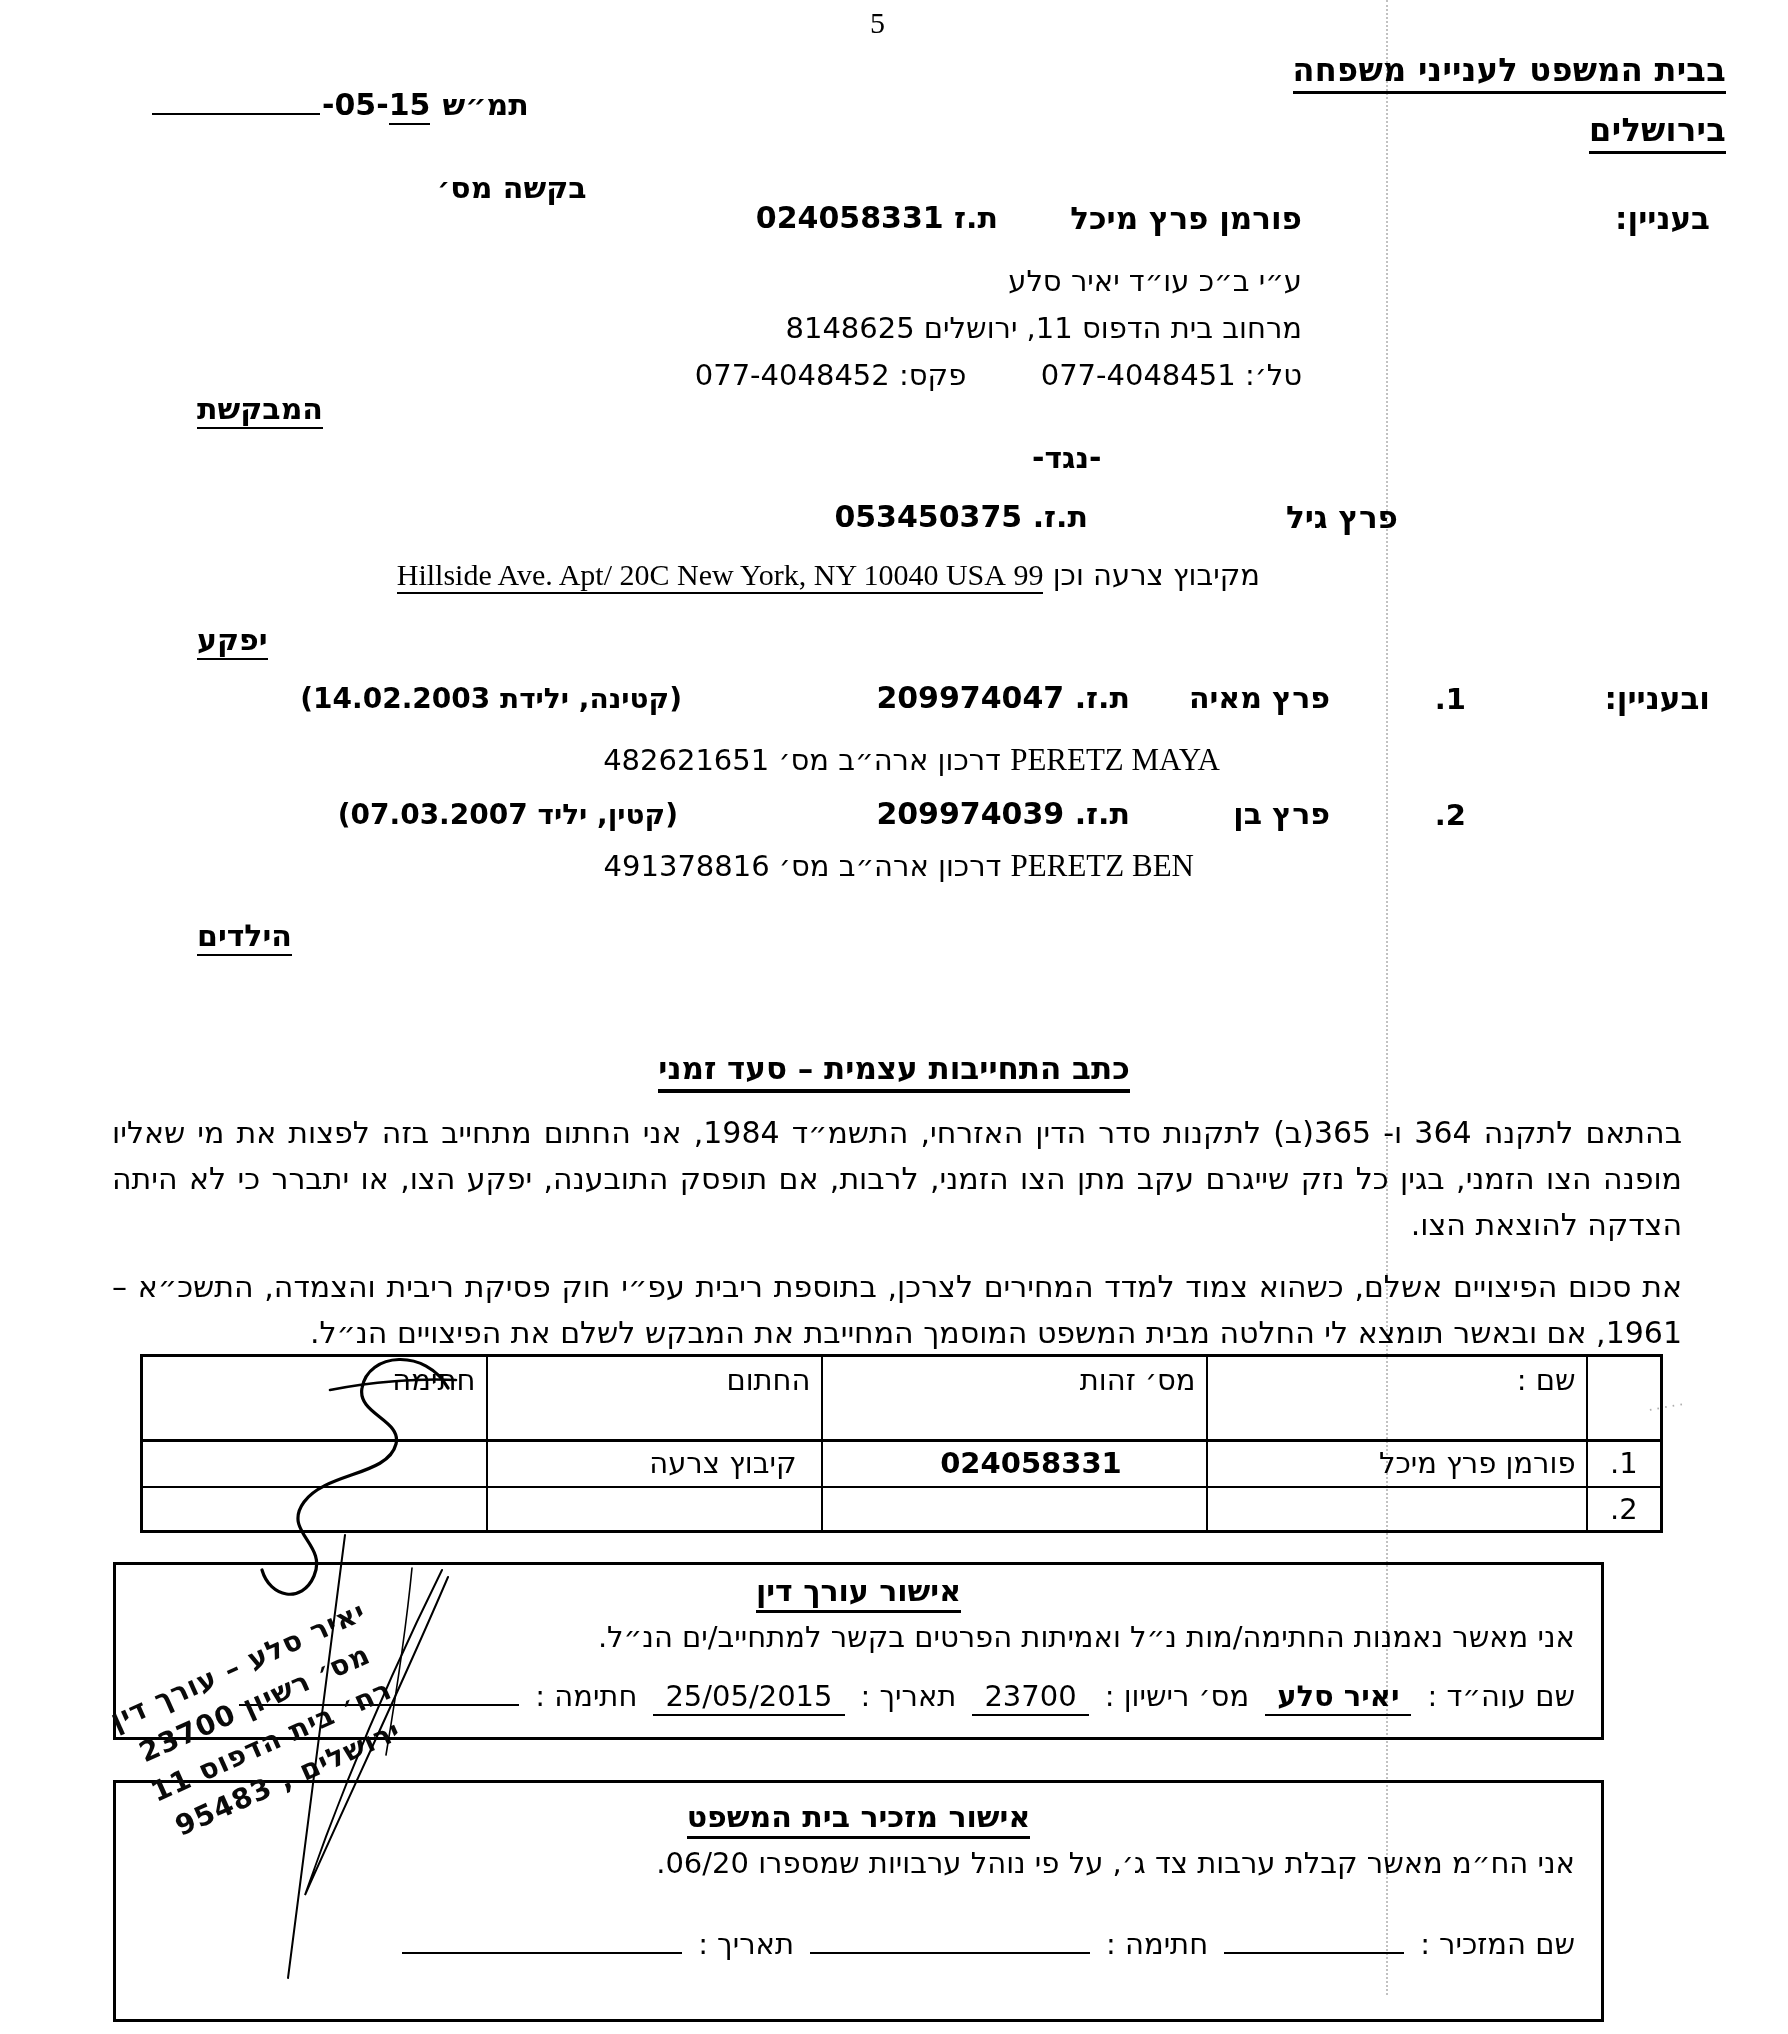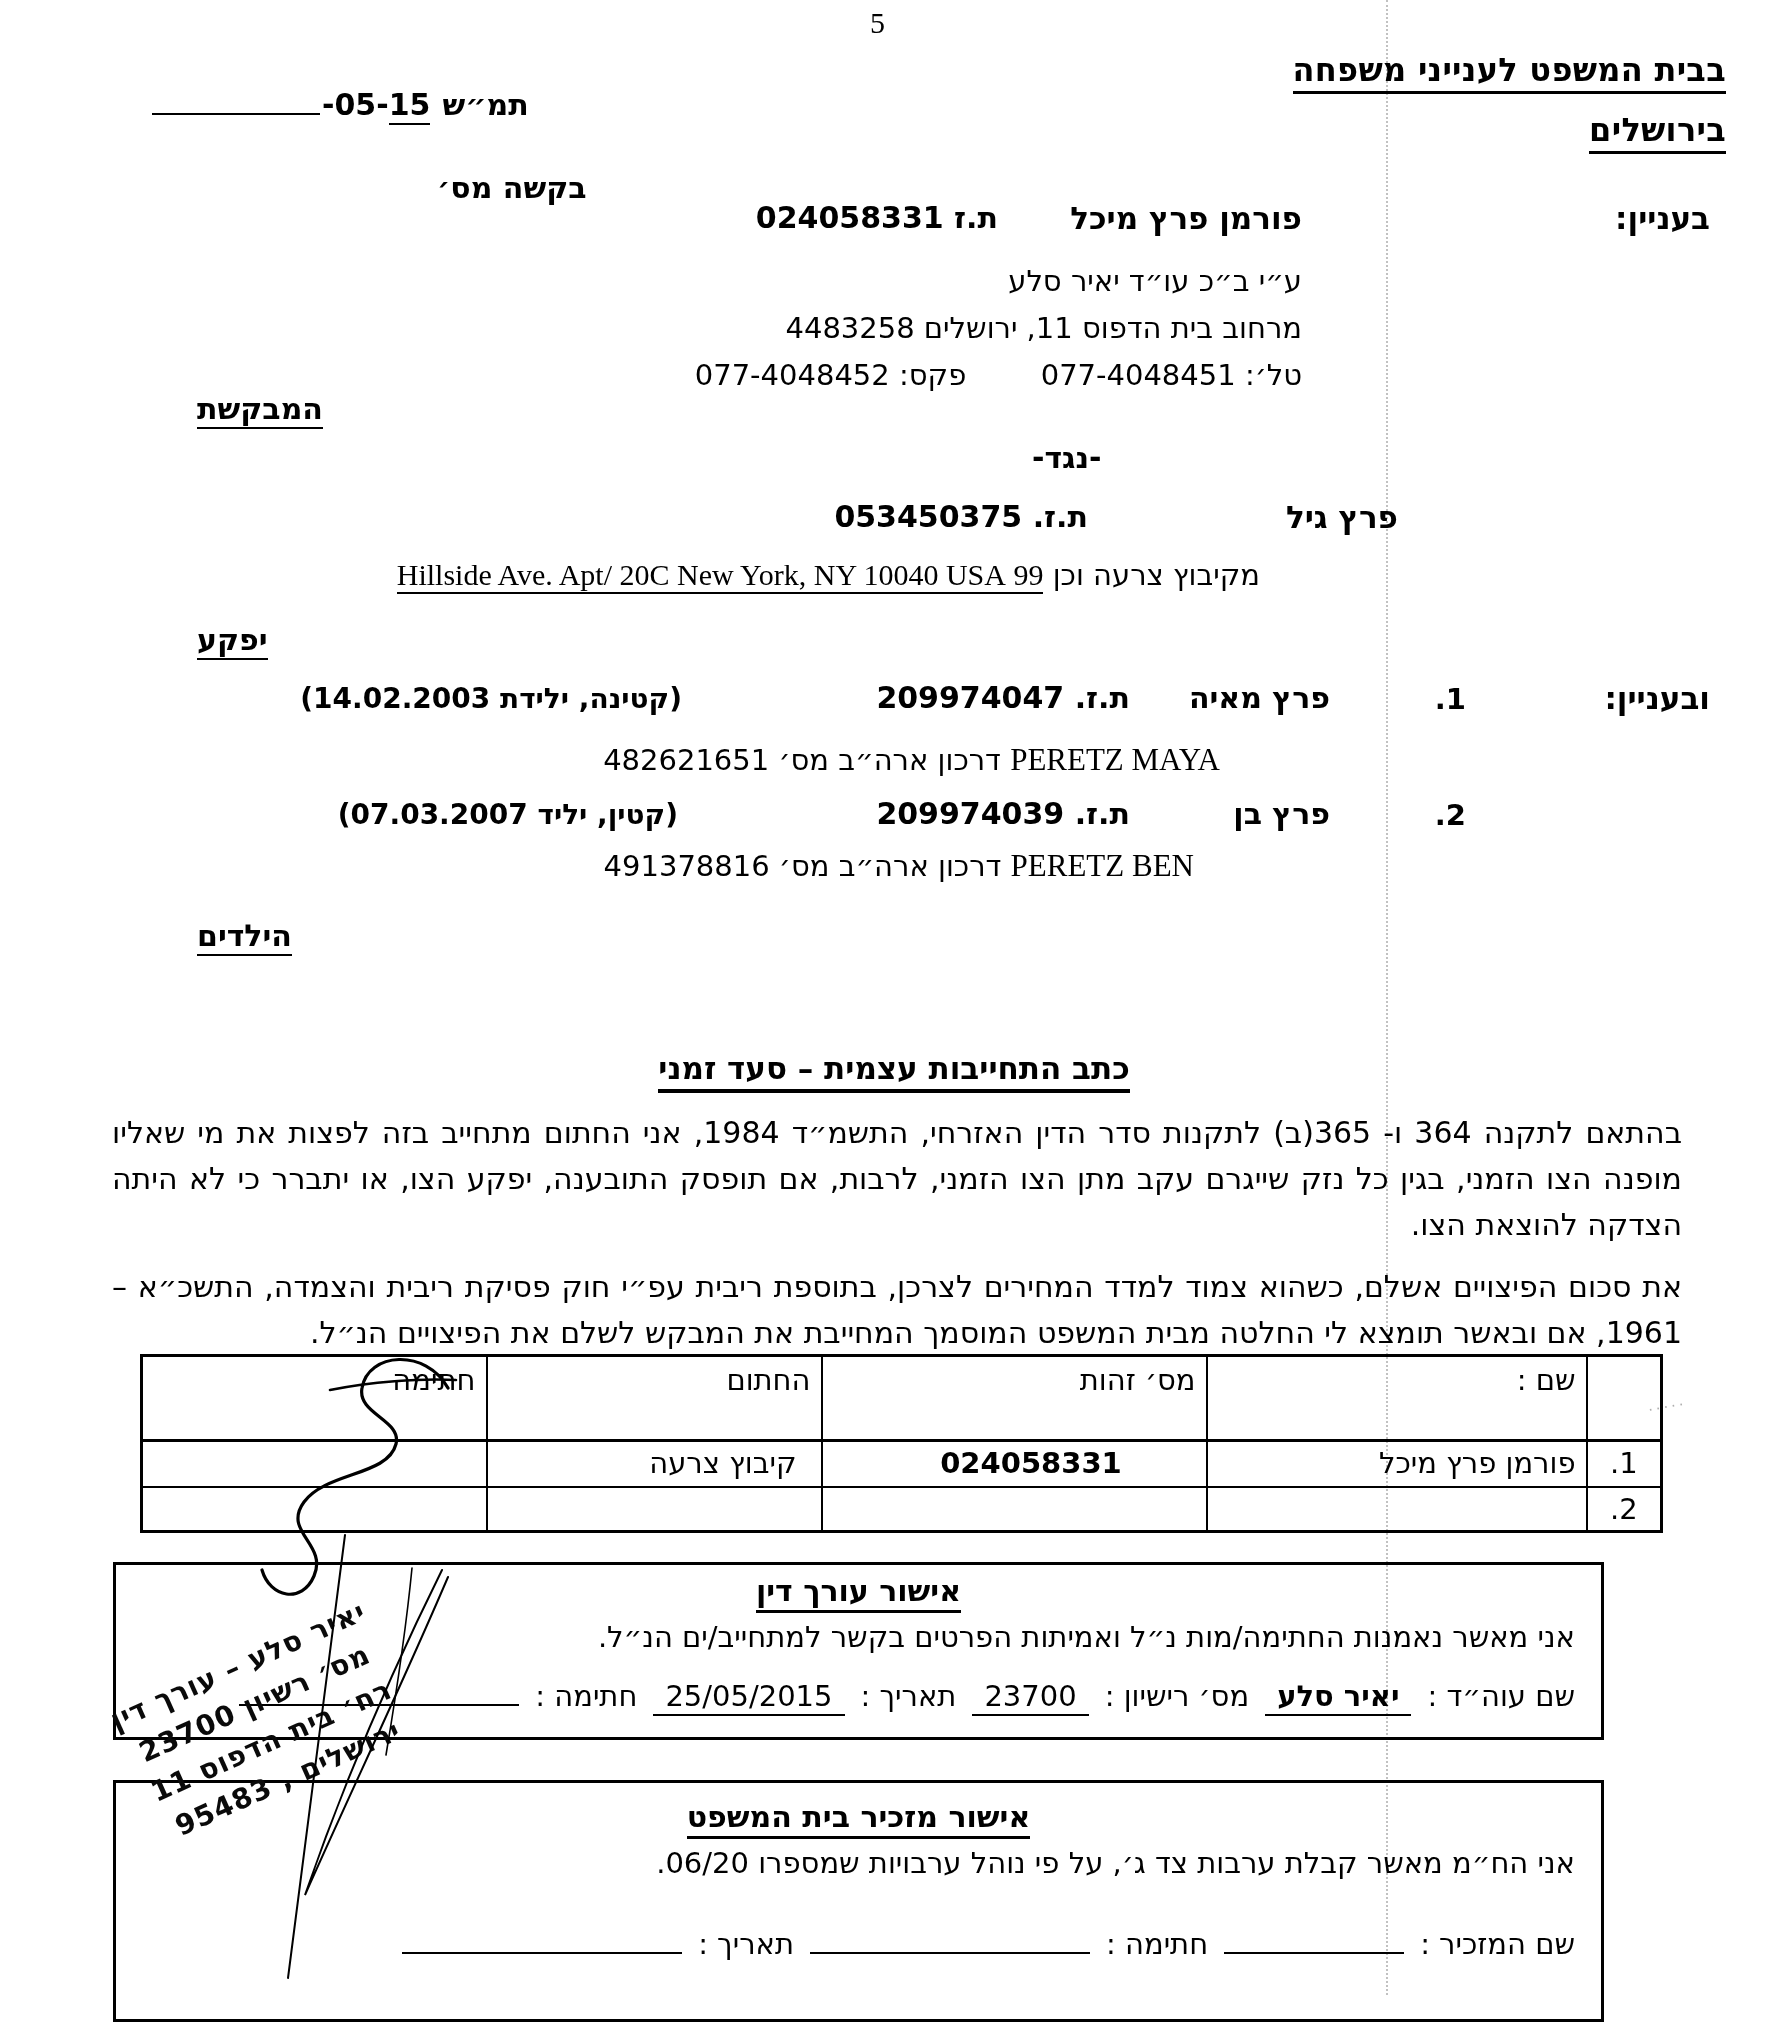--- a/index.html
+++ b/index.html
@@ -60,21 +60,21 @@
   </div>
 
   <div class="abs b" style="left:437px; top:170px; font-size:30px;">בקשה מס׳</div>
 
   <div class="abs b lbl" style="right:78px; top:200px;">בעניין:</div>
   <div class="abs b lbl" style="right:486px; top:200px;">פורמן פרץ מיכל</div>
   <div class="abs b" style="right:790px; top:200px; font-size:30px;">ת.ז 024058331</div>
 
   <div class="abs" style="right:486px; top:258px; font-size:29px; line-height:47px; text-align:right;">
     <div>ע״י ב״כ עו״ד יאיר סלע</div>
-    <div>מרחוב בית הדפוס 11, ירושלים 4483258</div>
+    <div>מרחוב בית הדפוס 11, ירושלים 8148625</div>
     <div>
       <span>טל׳: 077-4048451</span>
       <span style="display:inline-block; width:56px;"></span>
       <span>פקס: 077-4048452</span>
     </div>
   </div>
 
   <div class="abs b" style="left:197px; top:391px; font-size:30px;text-align:center;"><span class="u2">המבקשת</span></div>
 
   <div class="abs b" style="left:1032px; top:440px; font-size:30px;">-נגד-</div>

